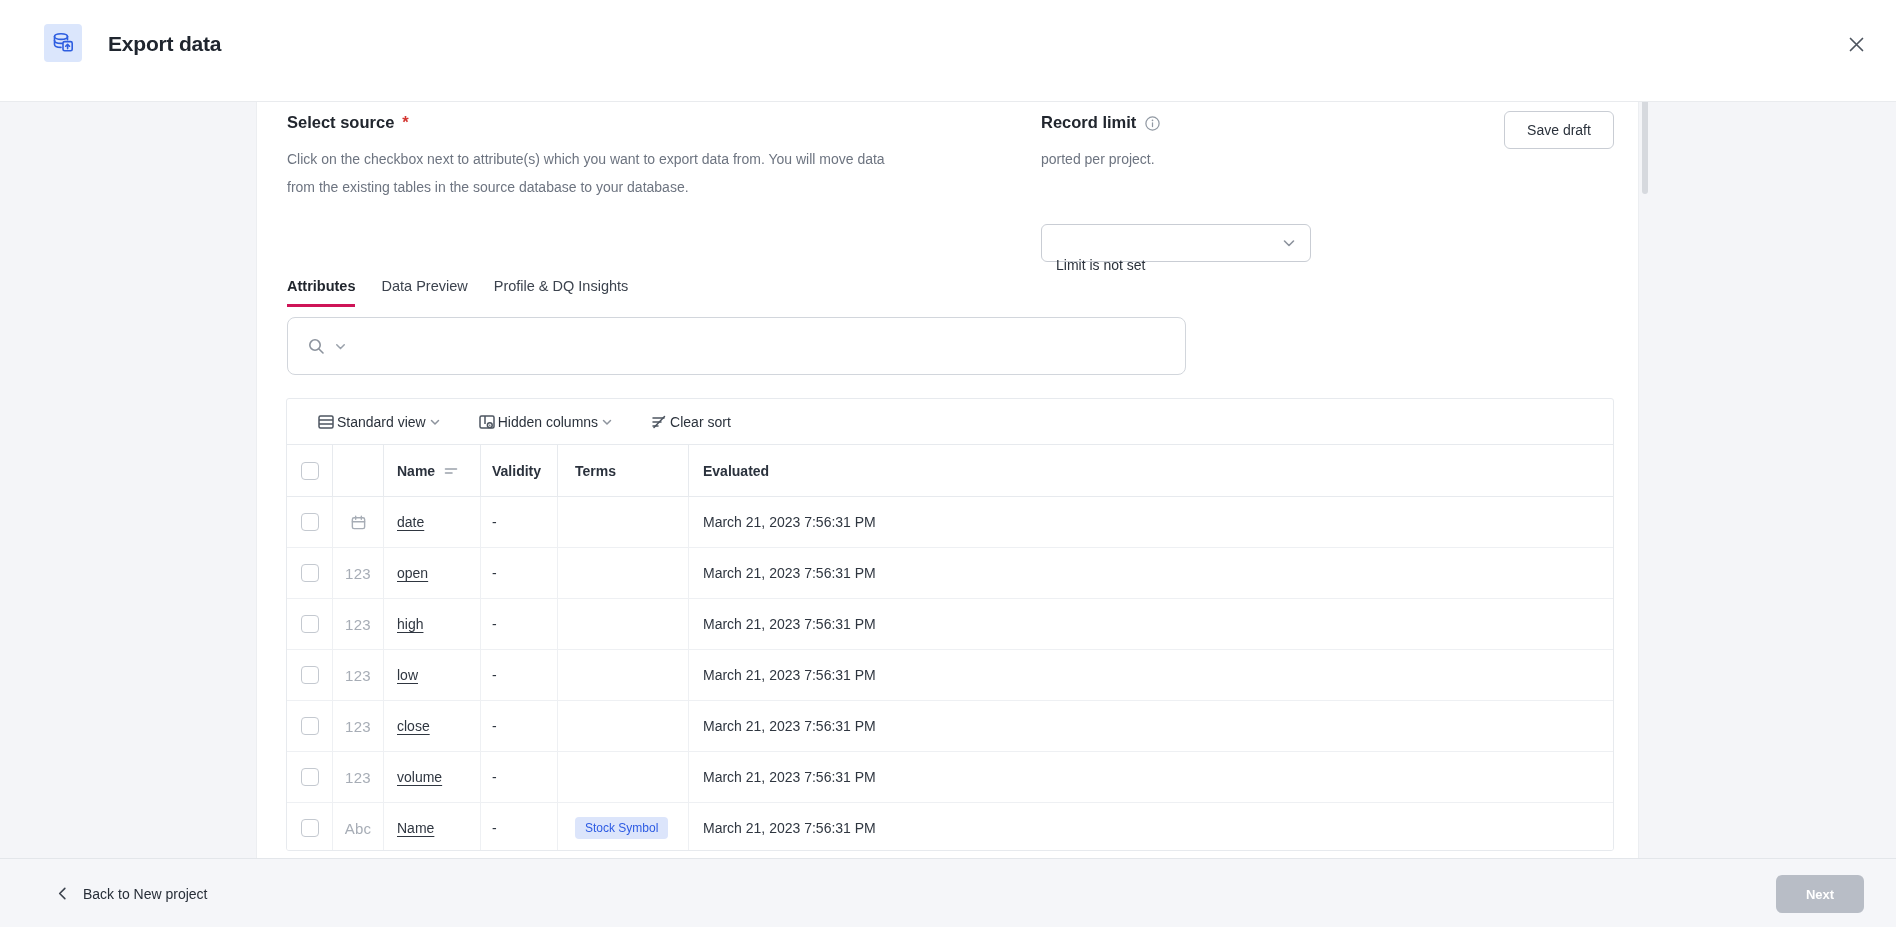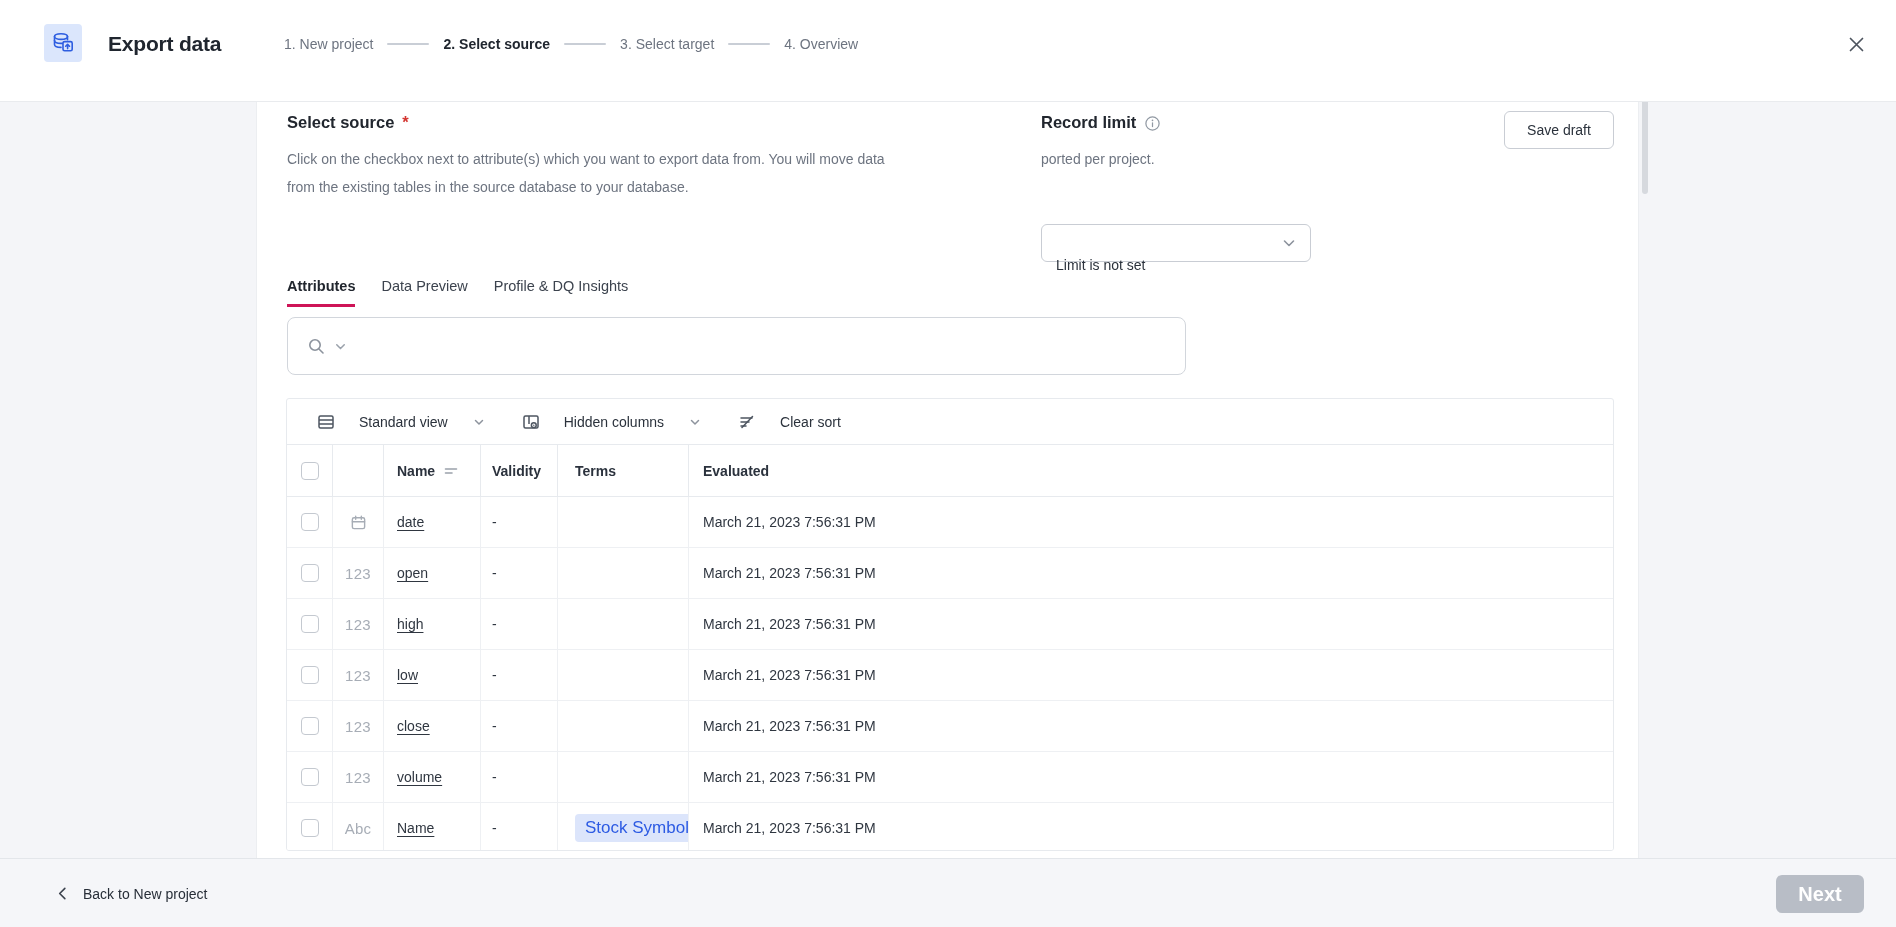--- a/index.html
+++ b/index.html
@@ -94,21 +94,21 @@
 
   
   .table-card {
     position:absolute; left:29px; top:311px; width:1328px; height:453px;
     border:1px solid #e7eaee; border-radius:3px; background:#fff; overflow:hidden;
   }
   .toolbar {
     height:46px; border-bottom:1px solid #e7eaee;
     display:flex; align-items:center; padding-left:30px; gap:36px;
   }
-  .tool { display:flex; align-items:center; gap:24px; cursor:pointer; }
+  .tool { display:flex; align-items:center; gap:2px; cursor:pointer; }
   .tool .t-ico { color:#4d5560; }
   .tool .t-label { font-size:14px; font-weight:500; color:#2b323c; white-space:nowrap; }
   .tool .chev { color:#8d939d; }
 
   .thead { height:52px; display:flex; border-bottom:1px solid #e7eaee; }
   .trow  { height:51px; display:flex; border-bottom:1px solid #eef0f3; background:#fff; }
   .cell, .hcell {
     display:flex; align-items:center; border-right:1px solid #eef0f3;
     font-size:14px; color:#2f3640; overflow:hidden;
   }
@@ -126,40 +126,40 @@
     background:#fff; cursor:pointer; display:inline-block;
   }
   .type-label { font-size:15px; color:#a7adb6; letter-spacing:0.3px; }
   .type-ico { color:#a7adb6; }
   .name-link {
     color:#2f3640; text-decoration:underline; text-underline-offset:3px;
     text-decoration-thickness:1px; cursor:pointer;
   }
   .badge {
     background:var(--badge-bg,#dce5fb); color:var(--primary-blue,#2d5be3);
-    font-size:17px; font-weight:500; padding:4px 10px; border-radius:4px;
+    font-size:12px; font-weight:500; padding:4px 10px; border-radius:4px;
     cursor:pointer; white-space:nowrap;
   }
   .sort-ico { color:#9aa1ab; cursor:pointer; }
 
   
   .footer-bar {
     position:absolute; left:0; top:858px; width:1896px; height:69px;
     background:#f5f6f9; border-top:1px solid #e3e6ea; z-index:6;
   }
   .back-link {
     position:absolute; left:55px; top:0; height:69px;
     display:flex; align-items:center; gap:13px; cursor:pointer;
     font-size:14px; font-weight:500; color:#272e38;
   }
   .back-link .chev { color:#3c434e; }
   .next-btn {
     position:absolute; left:1776px; top:16px; width:88px; height:38px;
     background:var(--disabled-button,#b8bdc6); border:none; border-radius:6px;
-    font-family:inherit; font-size:20px; font-weight:700; color:#fff;
+    font-family:inherit; font-size:13px; font-weight:700; color:#fff;
   }
   .scroll-thumb {
     position:absolute; left:1642px; top:92px; width:6px; height:102px;
     background:#d6d9de; border-radius:3px;
   }
 </style>
 </head>
 <body>
 
 <div class="page">
@@ -170,29 +170,20 @@
         <ellipse cx="10" cy="5.6" rx="6.5" ry="2.8"></ellipse>
         <path d="M3.5 5.6v8c0 1.55 2.9 2.8 6.5 2.8"></path>
         <path d="M16.5 5.6v3.1"></path>
         <path d="M3.5 9.6c0 1.55 2.9 2.8 6.5 2.8.95 0 1.86-.09 2.7-.25"></path>
         <rect x="12" y="10.6" width="9.2" height="9.2" rx="1.6" fill="#dbe6fc"></rect>
         <path d="M16.6 17.6v-4.1M14.7 15.2l1.9-1.9 1.9 1.9"></path>
       </svg>
     </div>
     <div class="page-title">Export data</div>
 
-    <div class="stepper">
-      <span class="step">1. New project</span>
-      <span class="step-line"></span>
-      <span class="step active">2. Select source</span>
-      <span class="step-line"></span>
-      <span class="step">3. Select target</span>
-      <span class="step-line"></span>
-      <span class="step">4. Overview</span>
-    </div>
 
     <button class="close-btn">
       <svg width="17" height="17" viewBox="0 0 17 17" stroke="currentColor" stroke-width="1.7" stroke-linecap="round">
         <path d="M2.5 2.5l12 12M14.5 2.5l-12 12"></path>
       </svg>
     </button>
   </div>
 
   <div class="panel">
 

